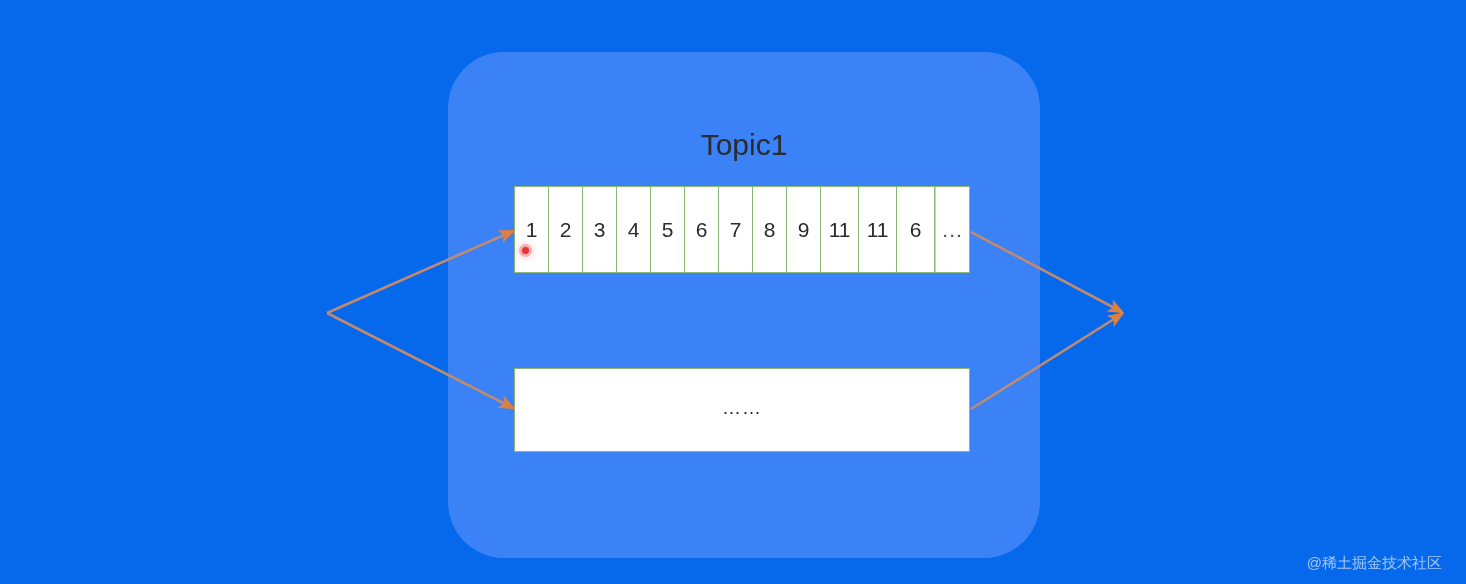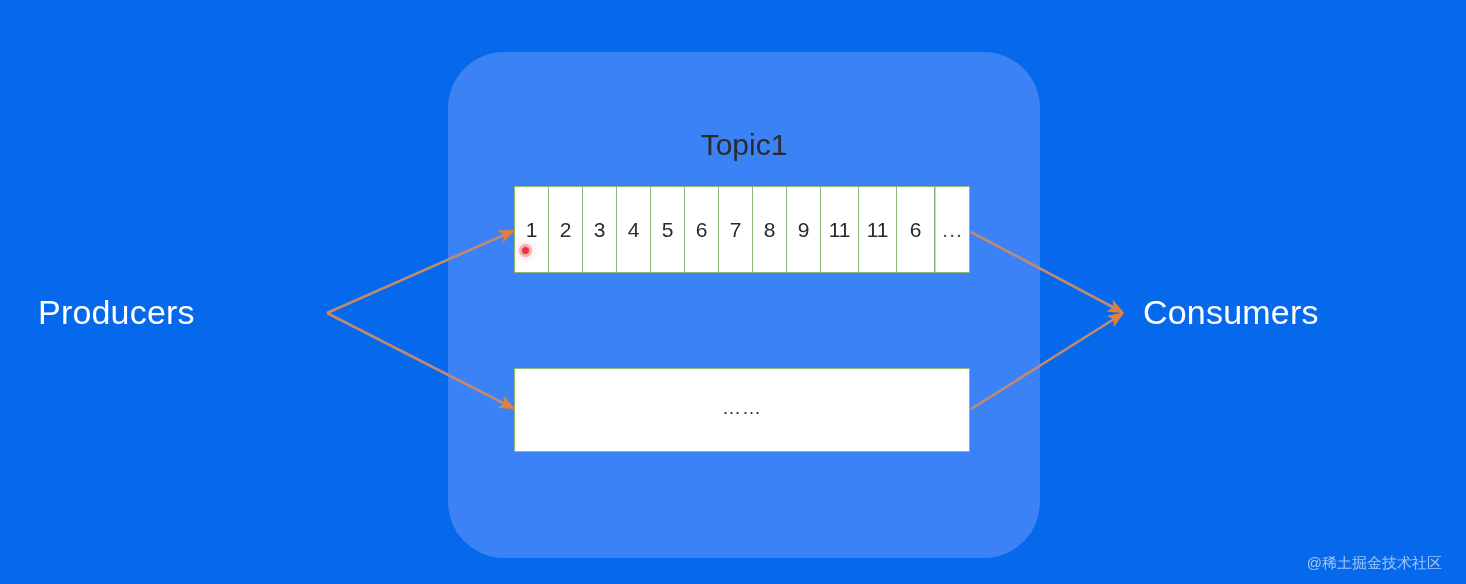--- a/index.html
+++ b/index.html
@@ -148,23 +148,21 @@
     color: rgba(255,255,255,0.62);
     white-space: nowrap;
     line-height: 1;
   }
 </style>
 </head>
 <body>
 
 <div id="canvas">
 
-  <div class="side-label" id="producers-label">Producers</div>
-
-  <div class="side-label" id="consumers-label">Consumers</div>
+
 
   <div id="topic-card">
 
     <div id="topic-title">Topic1</div>
 
     <div class="partition-label" id="partition1-label">Partition1</div>
 
     <div id="partition1-table">
       <div class="cell">
         <span>1</span>

